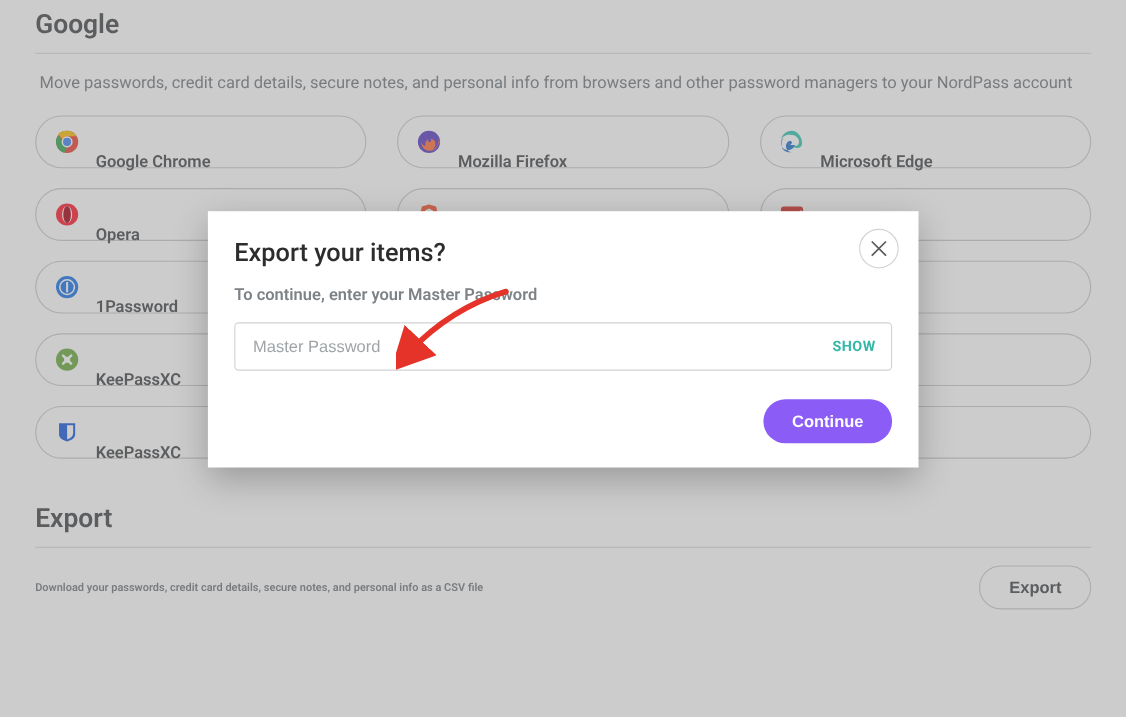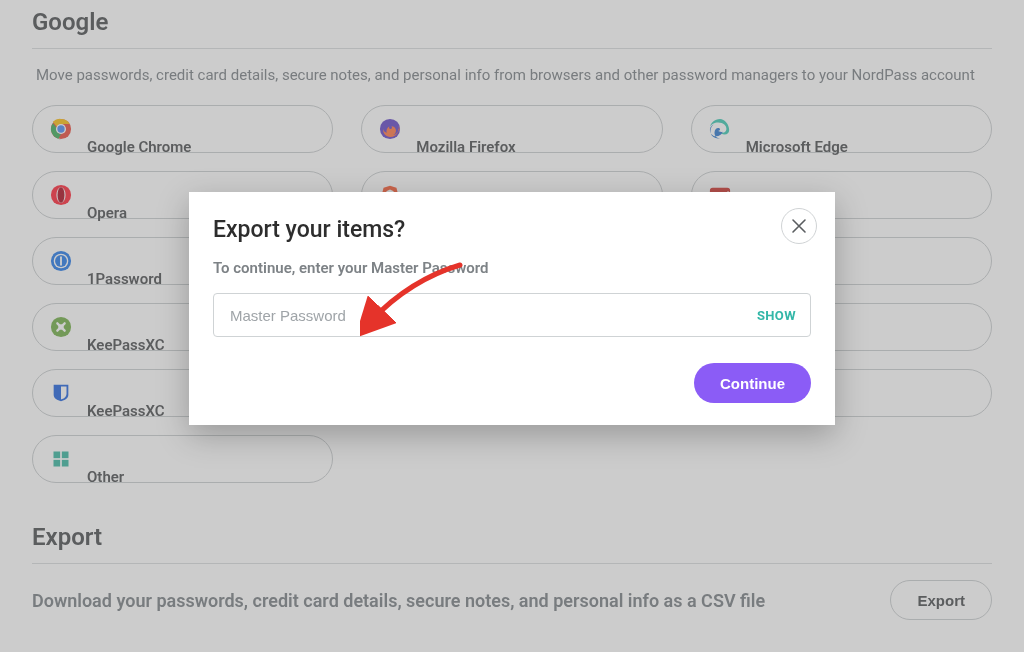--- a/index.html
+++ b/index.html
@@ -43,21 +43,21 @@
     padding:0 16px;
     background:#fff;
     gap:14px;
     cursor:pointer;
   }
   .chip-label { font-size:15px; font-weight:600; color:#444649;margin-top:36px; }
   .ic { width:24px; height:24px; display:flex; align-items:center; justify-content:center; flex:0 0 24px; }
 
   .export-section { margin-top: 40px; }
   .export-row { display:flex; align-items:center; justify-content:space-between; gap:24px; margin-top:16px;}
-  .export-row p { margin:0; font-size:18px; color:#747a7f; font-weight:600;}
+  .export-row p { margin:0; font-size:10px; color:#747a7f; font-weight:600;}
   .export-btn {
     border:1px solid #c7cbcd;
     background:#fff;
     color:#434649;
     font-weight:600;
     font-size:15px;
     height:40px;
     padding:0 26px;
     border-radius:20px;
     cursor:pointer;
@@ -289,31 +289,20 @@
             <rect x="3" y="5" width="18" height="14" rx="3" fill="#0A8F3C"></rect>
             <circle cx="9" cy="12" r="2" fill="#1A1A1A"></circle>
             <circle cx="15" cy="12" r="2" fill="#1A1A1A"></circle>
             <rect x="9" y="3" width="2" height="3" fill="#0A8F3C"></rect>
             <rect x="13" y="3" width="2" height="3" fill="#0A8F3C"></rect>
           </svg>
       </span>
       <span class="chip-label">RoboForm</span>
     </div>
 
-    <div class="chip">
-      <span class="ic">
-        <svg viewBox="0 0 24 24" width="20" height="20">
-            <rect x="3" y="3" width="8" height="8" fill="#2FB39B"></rect>
-            <rect x="13" y="3" width="8" height="8" fill="#2FB39B"></rect>
-            <rect x="3" y="13" width="8" height="8" fill="#2FB39B"></rect>
-            <rect x="13" y="13" width="8" height="8" fill="#2FB39B"></rect>
-          </svg>
-      </span>
-      <span class="chip-label">Other</span>
-    </div>
   </div>
 
   <div class="export-section">
     <h2 class="section-title">Export</h2>
     <hr class="divider">
     <div class="export-row">
       <p>Download your passwords, credit card details, secure notes, and personal info as a CSV file</p>
       <button class="export-btn">Export</button>
     </div>
   </div>

